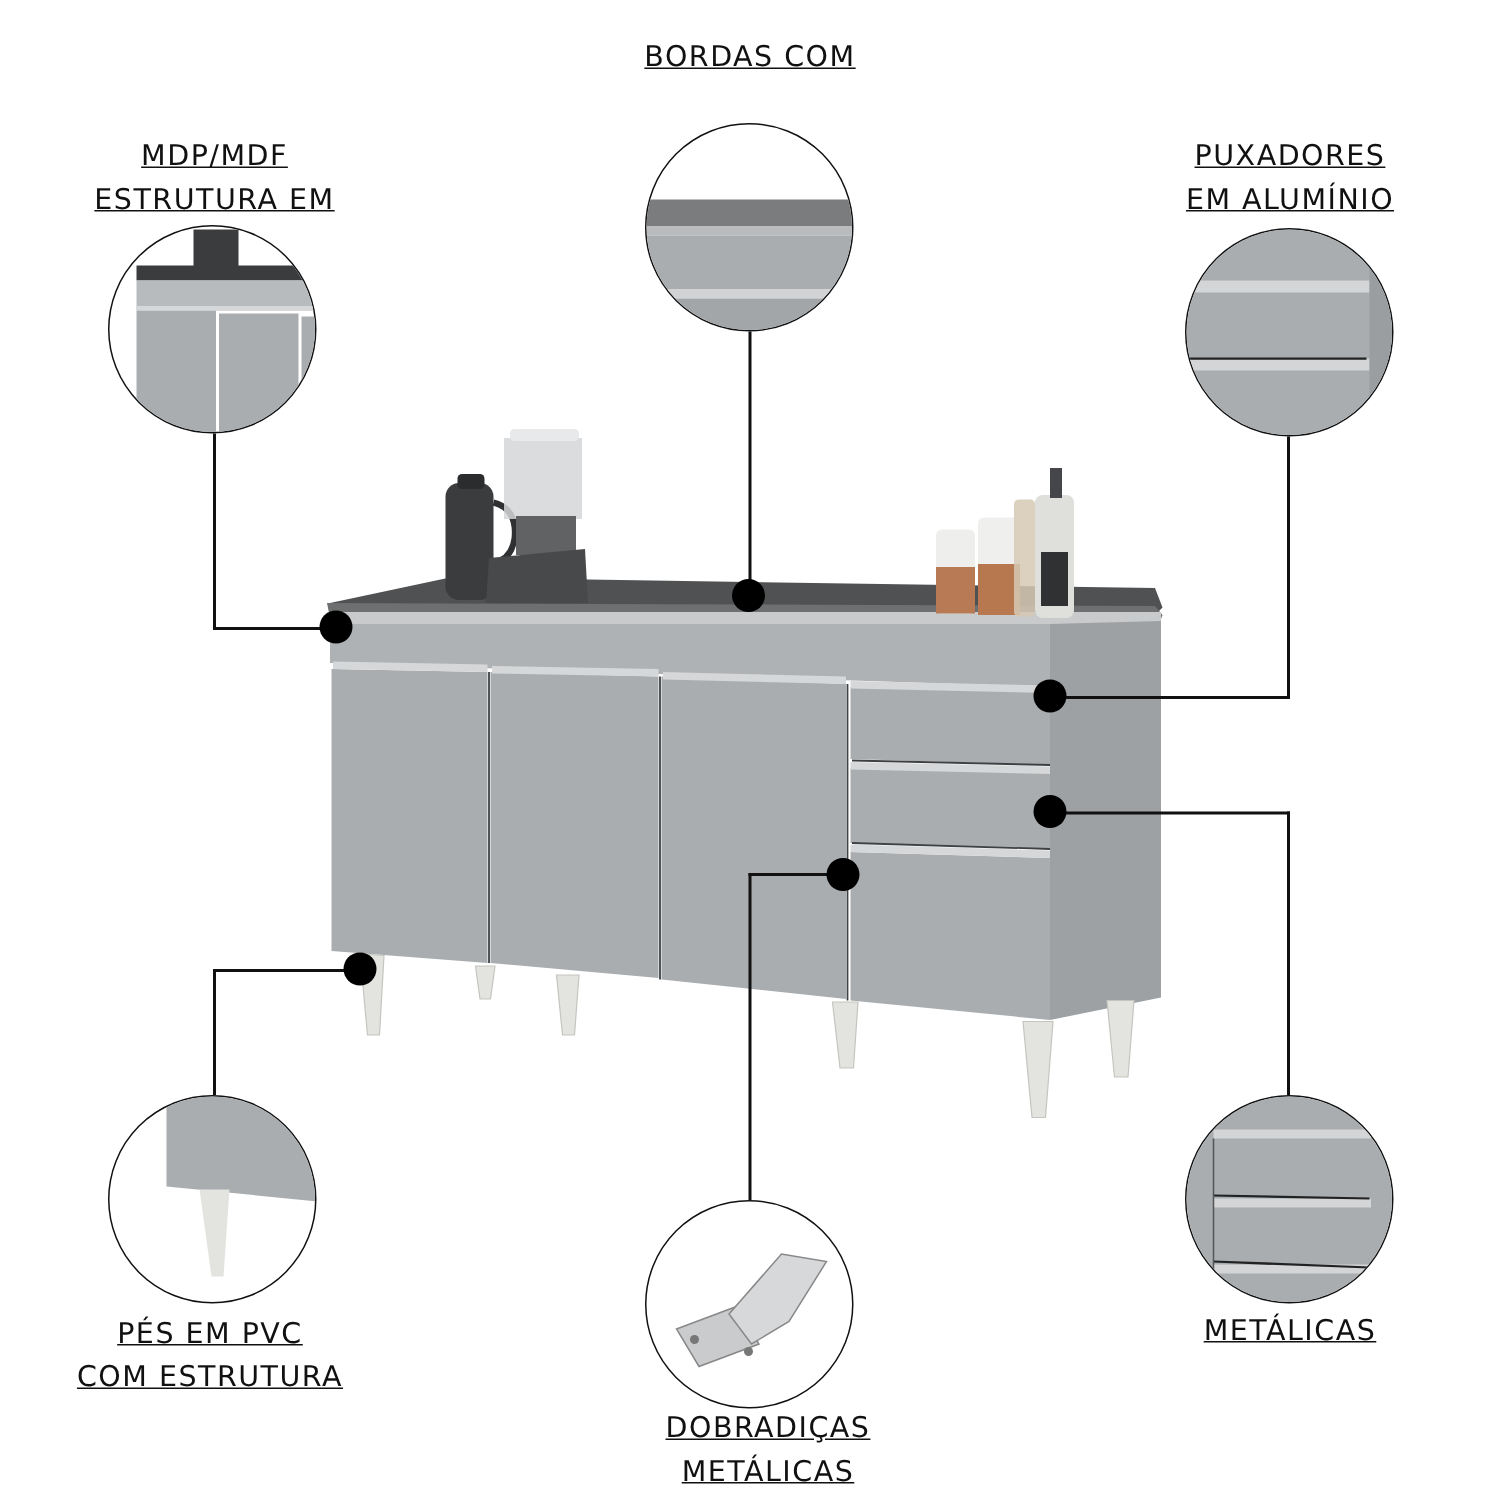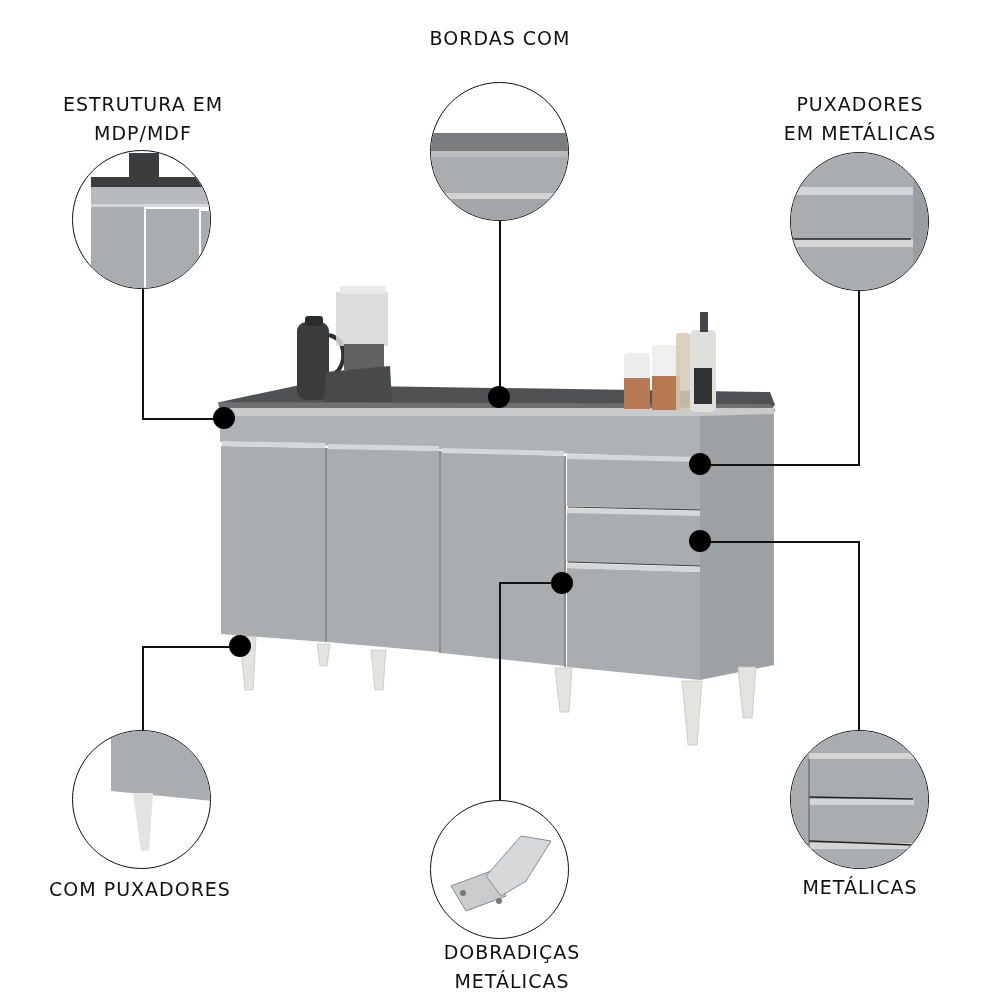--- a/index.html
+++ b/index.html
@@ -1,18 +1,18 @@
 <!DOCTYPE html>
 <html><head>
 <meta charset="utf-8">
 <style>
   html,body{margin:0;padding:0;background:#fff;}
   body{width:1000px;height:1000px;position:relative;overflow:hidden;font-family:"DejaVu Sans","Liberation Sans",sans-serif;}
   .label{position:absolute;text-align:center;font-size:19px;line-height:29px;letter-spacing:1px;color:#111;font-family:"DejaVu Sans",sans-serif;font-weight:normal;white-space:nowrap;}
-  .label span{display:block;}
+  .label span{display:block;text-decoration:underline;}
   .circle{position:absolute;border:1.5px solid #111;border-radius:50%;overflow:hidden;background:#fff;box-sizing:border-box;}
   .line{position:absolute;background:#111;}
   .dot{position:absolute;width:22px;height:22px;border-radius:50%;background:#000;}
   svg{position:absolute;left:0;top:0;}
 </style>
 </head>
 <body>
 
 <svg width="1000" height="1000" viewBox="0 0 1000 1000">
 
@@ -77,22 +77,22 @@
     <rect x="652" y="345" width="28" height="65" rx="4" fill="#efefed"></rect>
     <rect x="652" y="376" width="28" height="34" fill="#b7774f"></rect>
     <rect x="676" y="333" width="14" height="78" rx="3" fill="#d6c9b4" opacity="0.85"></rect>
     <rect x="690" y="330" width="26" height="82" rx="5" fill="#dfe0dc"></rect>
     <rect x="700" y="312" width="8" height="20" fill="#44464a"></rect>
     <rect x="694" y="368" width="18" height="36" fill="#2f3133"></rect>
   </g>
 </svg>
 
 <div class="label" style="left:58px;top:90px;width:170px;">
+  <span>MDP/MDF</span>
   <span>ESTRUTURA EM</span>
-  <span>MDP/MDF</span>
 </div>
 <div class="circle" style="left:72px;top:150px;width:139px;height:139px;">
   <svg width="139" height="139" viewBox="0 0 139 139">
     <rect x="18" y="26" width="130" height="10" fill="#3a3c3e"></rect>
     <rect x="56" y="2" width="30" height="30" fill="#3a3c3e"></rect>
     <rect x="18" y="36" width="130" height="20" fill="#b7bbbe"></rect>
     <rect x="18" y="56" width="53" height="90" fill="#a9adb0"></rect>
     <rect x="73" y="58" width="53" height="90" fill="#a9adb0"></rect>
     <rect x="128" y="60" width="20" height="90" fill="#a9adb0"></rect>
     <rect x="18" y="53" width="130" height="3" fill="#d5d7d8"></rect>
@@ -112,21 +112,21 @@
     <rect x="0" y="74" width="139" height="36" fill="#a9adb0"></rect>
     <rect x="0" y="110" width="139" height="6" fill="#d1d3d4"></rect>
     <rect x="0" y="116" width="139" height="25" fill="#a2a6a9"></rect>
   </svg>
 </div>
 <div class="line" style="left:499px;top:221px;width:1.5px;height:176px;"></div>
 <div class="dot" style="left:488px;top:386px;"></div>
 
 <div class="label" style="left:770px;top:90px;width:180px;">
   <span>PUXADORES</span>
-  <span>EM METÁLICAS</span>
+  <span>EM ALUMÍNIO</span>
 </div>
 <div class="circle" style="left:790px;top:152px;width:139px;height:139px;">
   <svg width="139" height="139" viewBox="0 0 139 139">
     <rect x="0" y="0" width="139" height="139" fill="#a9adb0"></rect>
     <rect x="0" y="34" width="122" height="8" fill="#d3d5d6"></rect>
     <rect x="0" y="86" width="122" height="8" fill="#d3d5d6"></rect>
     <line x1="0" y1="86" x2="120" y2="86" stroke="#222" stroke-width="1.5"></line>
     <rect x="122" y="0" width="17" height="139" fill="#9a9ea1"></rect>
   </svg>
 </div>
@@ -137,21 +137,22 @@
 <div class="circle" style="left:72px;top:730px;width:139px;height:139px;">
   <svg width="139" height="139" viewBox="0 0 139 139">
     <polygon points="38,0 139,0 139,70 38,60" fill="#a9adb0"></polygon>
     <polygon points="60,62 80,62 76,120 68,120" fill="#e3e3df"></polygon>
   </svg>
 </div>
 <div class="line" style="left:142px;top:646px;width:1.5px;height:84px;"></div>
 <div class="line" style="left:142px;top:646px;width:98px;height:1.5px;"></div>
 <div class="dot" style="left:229px;top:635px;"></div>
 <div class="label" style="left:30px;top:875px;width:220px;">
-  <span>COM PUXADORES</span>
+  <span>PÉS EM PVC</span>
+  <span>COM ESTRUTURA</span>
 </div>
 
 <div class="circle" style="left:430px;top:800px;width:139px;height:139px;">
   <svg width="139" height="139" viewBox="0 0 139 139">
     <polygon points="20,85 60,70 75,95 35,110" fill="#c9cbcd" stroke="#888" stroke-width="1"></polygon>
     <polygon points="55,75 90,35 120,40 95,80 70,95" fill="#d6d8da" stroke="#888" stroke-width="1"></polygon>
     <circle cx="32" cy="92" r="3" fill="#777"></circle>
     <circle cx="68" cy="100" r="3" fill="#777"></circle>
   </svg>
 </div>

